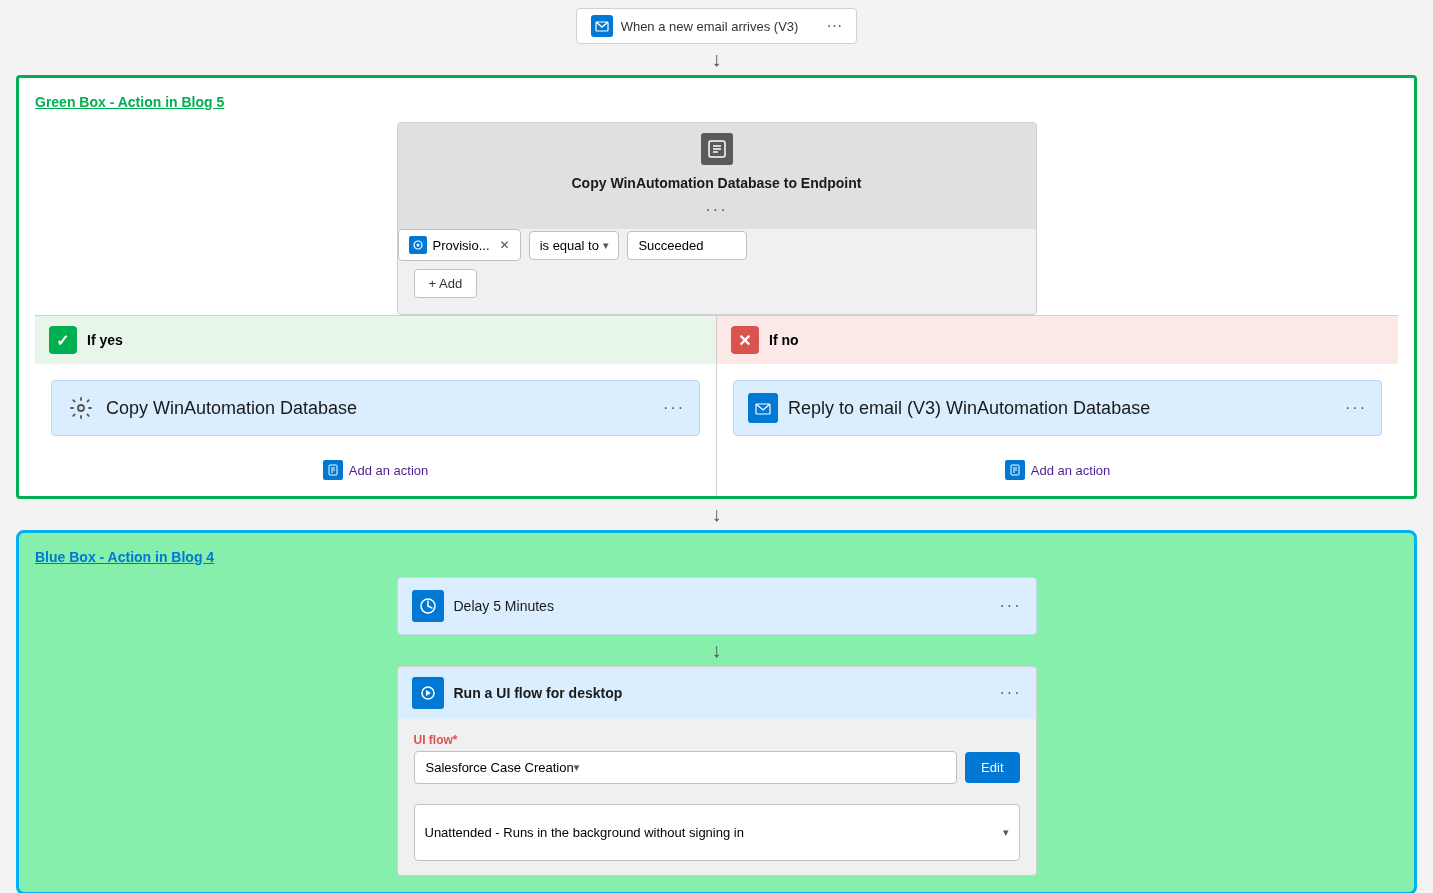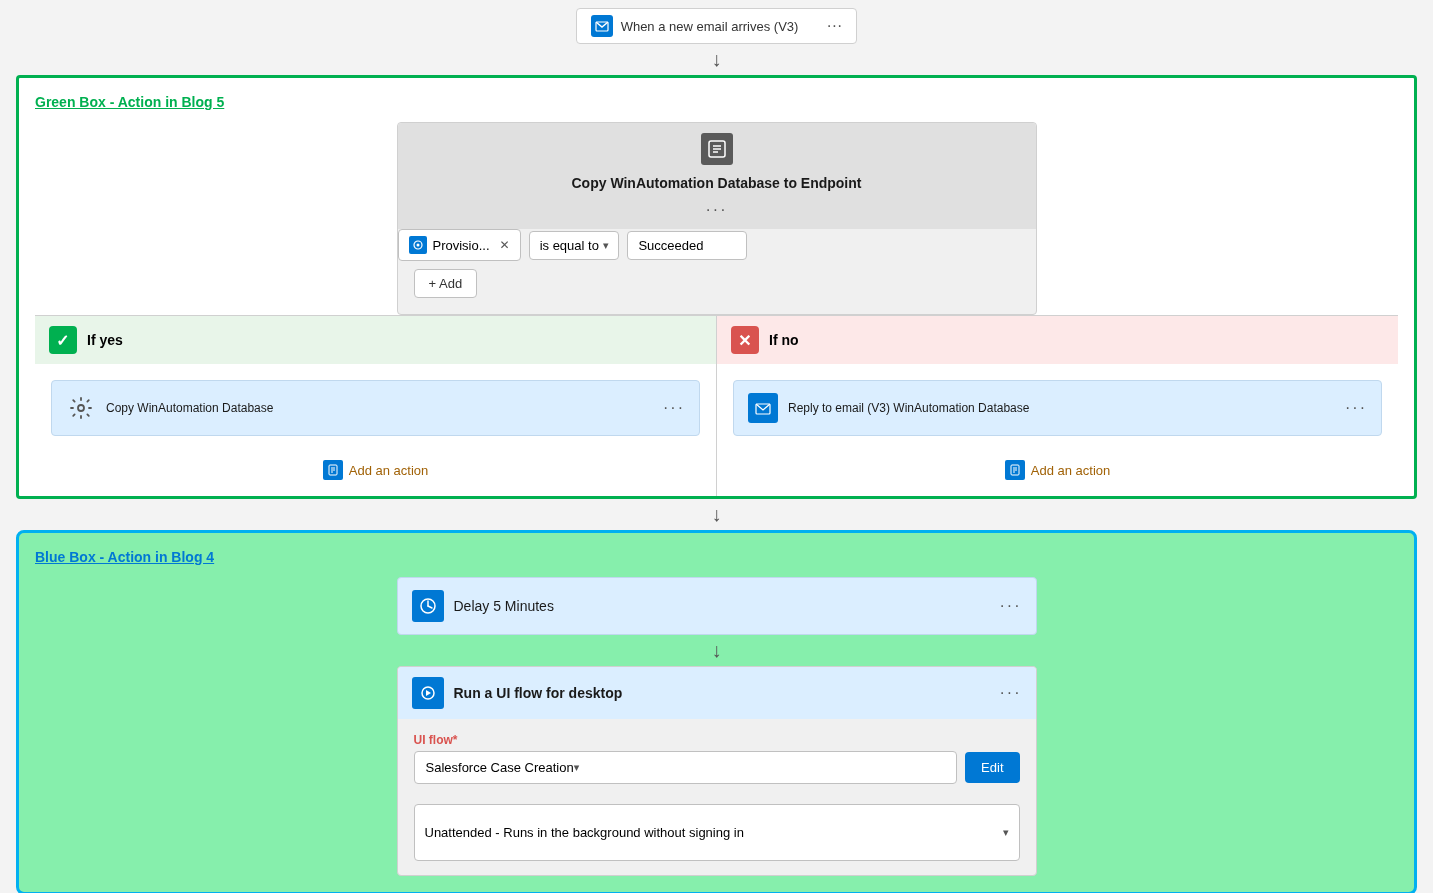--- a/index.html
+++ b/index.html
@@ -234,34 +234,34 @@
       display: flex; align-items: center; justify-content: center;
     }
     .action-card-icon-gear {
       background: transparent;
     }
     .action-card-icon-email {
       background: #0078d4;
     }
     .action-card-title {
       flex: 1;
-      font-size: 12px;
+      font-size: 18px;
       color: #1a1a1a;
     }
     .action-card-more {
       color: #555;
       font-size: 16px;
       cursor: pointer;
       letter-spacing: 2px;
     }
     .add-action-link {
       display: flex;
       align-items: center;
       gap: 6px;
-      color: #a16207;
+      color: #4c1d95;
       cursor: pointer;
       font-size: 13px;
       padding: 8px 16px 16px;
       justify-content: center;
     }
     .add-action-icon {
       width: 20px; height: 20px;
       background: #0078d4;
       border-radius: 2px;
       display: flex; align-items: center; justify-content: center;

